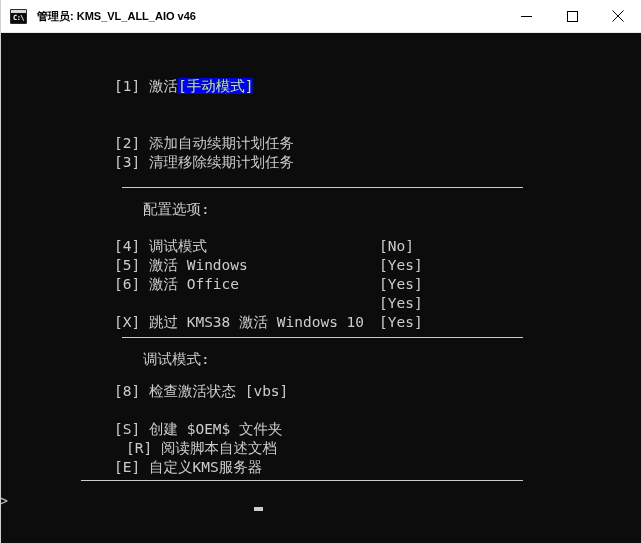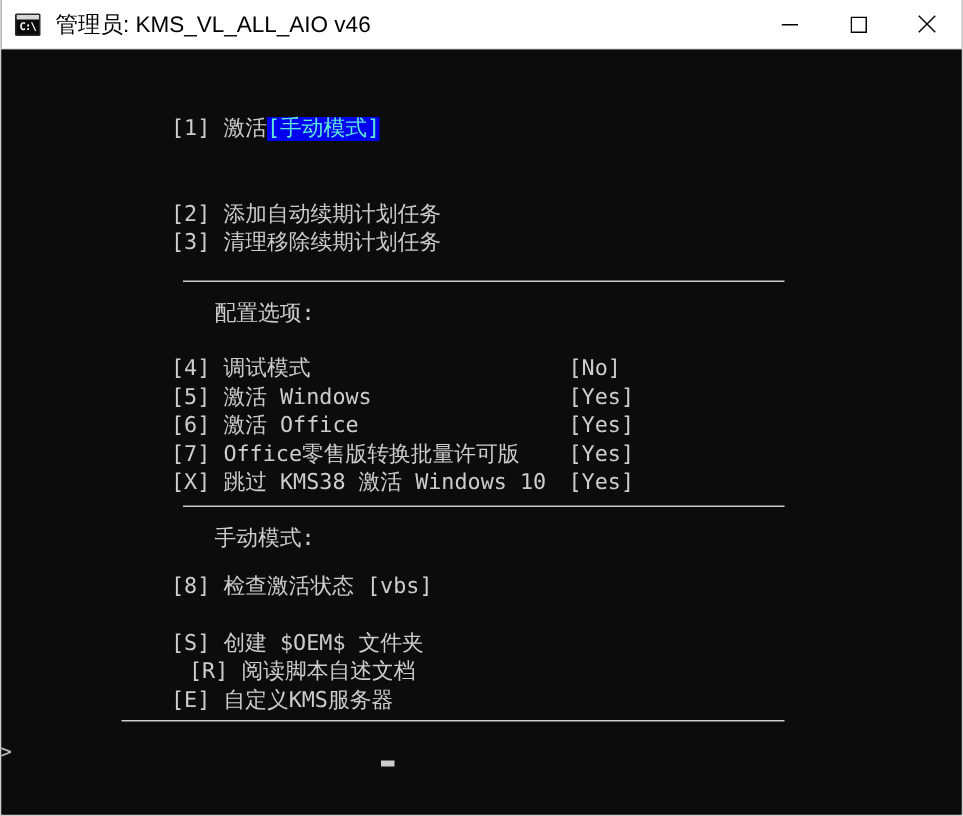--- a/index.html
+++ b/index.html
@@ -66,25 +66,26 @@
     color: #ffffff;
     font-family: "DejaVu Sans Mono", monospace;
     font-size: 7px;
     line-height: 11px;
     text-align: center;
     font-weight: bold;
     letter-spacing: -0.5px;
   }
   .title-text {
     margin-left: 10px;
-    font-size: 15px;
+    font-size: 11px;
     color: #000000;
     white-space: nowrap;
     overflow: hidden;
     text-overflow: ellipsis;
+    font-weight: bold;
   }
   .winbtns {
     display: flex;
     height: 32px;
   }
   .winbtn {
     width: 46px;
     height: 32px;
     display: flex;
     align-items: center;
@@ -104,21 +105,21 @@
     position: absolute;
     white-space: pre;
     font-family: "DejaVu Sans Mono", "Liberation Mono", monospace;
     font-size: 14.5px;
     line-height: 19px;
     color: #cccccc;
     letter-spacing: 0px;
   }
   .hl {
     background: #0000ee;
-    color: #5eead4;
+    color: #bef264;
   }
   .rule {
     position: absolute;
     height: 1px;
     background: #cccccc;
   }
   .caret {
     position: absolute;
     width: 9px;
     height: 4px;
@@ -179,29 +180,28 @@
 
     <div class="con-line" style="left:113px; top:204px;"><span>[4]</span><span> </span><span>调试模式</span></div>
     <div class="con-line" style="left:378px; top:204px;">[No]</div>
 
     <div class="con-line" style="left:113px; top:223px;"><span>[5]</span><span> </span><span>激活 Windows</span></div>
     <div class="con-line" style="left:378px; top:223px;">[Yes]</div>
 
     <div class="con-line" style="left:113px; top:242px;"><span>[6]</span><span> </span><span>激活 Office</span></div>
     <div class="con-line" style="left:378px; top:242px;">[Yes]</div>
 
-    <div class="con-line" style="left:113px; top:261px;"><span>[7]</span><span> </span><span>Office零售版转换批量许可版</span></div>
     <div class="con-line" style="left:378px; top:261px;">[Yes]</div>
 
     <div class="con-line" style="left:113px; top:280px;"><span>[X]</span><span> </span><span>跳过 KMS38 激活 Windows 10</span></div>
     <div class="con-line" style="left:378px; top:280px;">[Yes]</div>
 
     <div class="rule" style="left:121px; top:304px; width:401px;"></div>
 
-    <div class="con-line" style="left:142px; top:317px;">手动模式:</div>
+    <div class="con-line" style="left:142px; top:317px;">调试模式:</div>
 
     <div class="con-line" style="left:113px; top:349px;"><span>[8]</span><span> </span><span>检查激活状态 [vbs]</span></div>
 
 
     <div class="con-line" style="left:113px; top:387px;"><span>[S]</span><span> </span><span>创建 $OEM$ 文件夹</span></div>
 
     <div class="con-line" style="left:113px; top:406px;margin-left:12px;"><span>[R]</span><span> </span><span>阅读脚本自述文档</span></div>
 
     <div class="con-line" style="left:113px; top:425px;"><span>[E]</span><span> </span><span>自定义KMS服务器</span></div>
 

